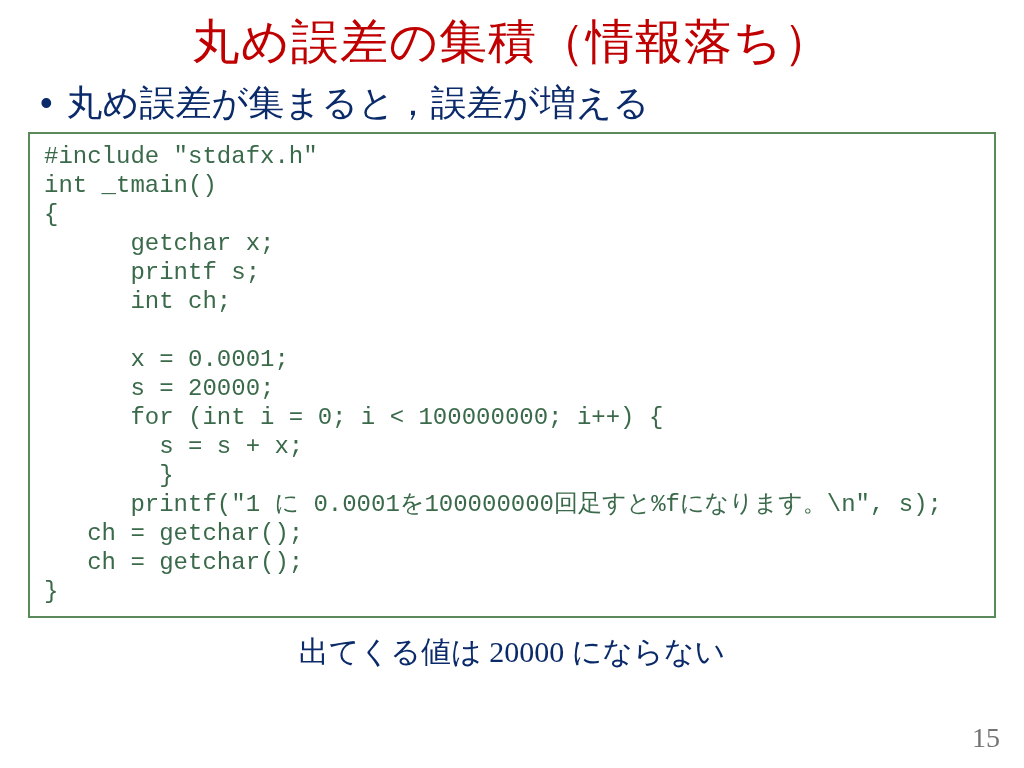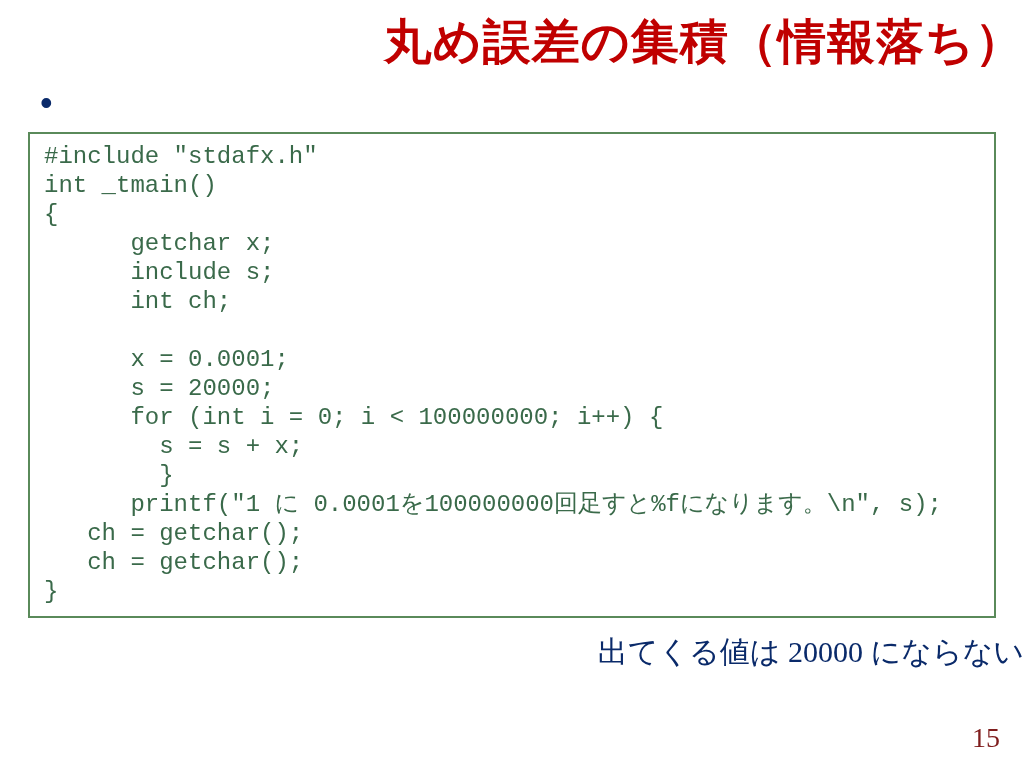--- a/index.html
+++ b/index.html
@@ -8,22 +8,22 @@
     width: 1024px;
     height: 768px;
     font-family: "Hiragino Kaku Gothic ProN", "Meiryo", "MS Gothic", sans-serif;
     background: #fff;
     position: relative;
     overflow: hidden;
   }
   .title {
     color: #c00000;
     font-size: 48px;
-    font-weight: bold;
-    text-align: right;
+    font-weight: normal;
+    text-align: center;
     margin: 10px 0 8px 0;
     letter-spacing: 1px;
   }
   .bullet-row {
     display: flex;
     align-items: flex-start;
     margin: 0 0 8px 40px;
   }
   .bullet-dot {
     color: #0a2a6a;
@@ -43,47 +43,48 @@
     font-family: "Courier New", Consolas, monospace;
     font-size: 24px;
     line-height: 29px;
     color: #3a6a4a;
     white-space: pre;
     background: #ffffff;
   }
   .footnote {
     color: #0a2a6a;
     font-size: 30px;
-    text-align: right;
+    text-align: center;
     margin-top: 14px;
     font-family: "Hiragino Mincho ProN", "MS Mincho", serif;
   }
   .pagenum {
     position: absolute;
     right: 24px;
     bottom: 14px;
-    color: #7f1d1d;
+    color: #737373;
     font-size: 28px;
     font-family: "Times New Roman", serif;
   }
 </style>
 </head>
 <body>
 
 <div class="title">丸め誤差の集積（情報落ち）</div>
 
 <div class="bullet-row">
   <span class="bullet-dot">•</span>
+  <span class="bullet-text">丸め誤差が集まると，誤差が増える</span>
 </div>
 
 <div class="code-box"><span>#include "stdafx.h"</span>
 <span>int _tmain()</span>
 <span>{</span>
 <span>      getchar x;</span>
-<span>      include s;</span>
+<span>      printf s;</span>
 <span>      int ch;</span>
 <span></span>
 <span>      x = 0.0001;</span>
 <span>      s = 20000;</span>
 <span>      for (int i = 0; i &lt; 100000000; i++) {</span>
 <span>        s = s + x;</span>
 <span>        }</span>
 <span>      printf("1 に 0.0001を100000000回足すと%fになります。\n", s);</span>
 <span>   ch = getchar();</span>
 <span>   ch = getchar();</span>

